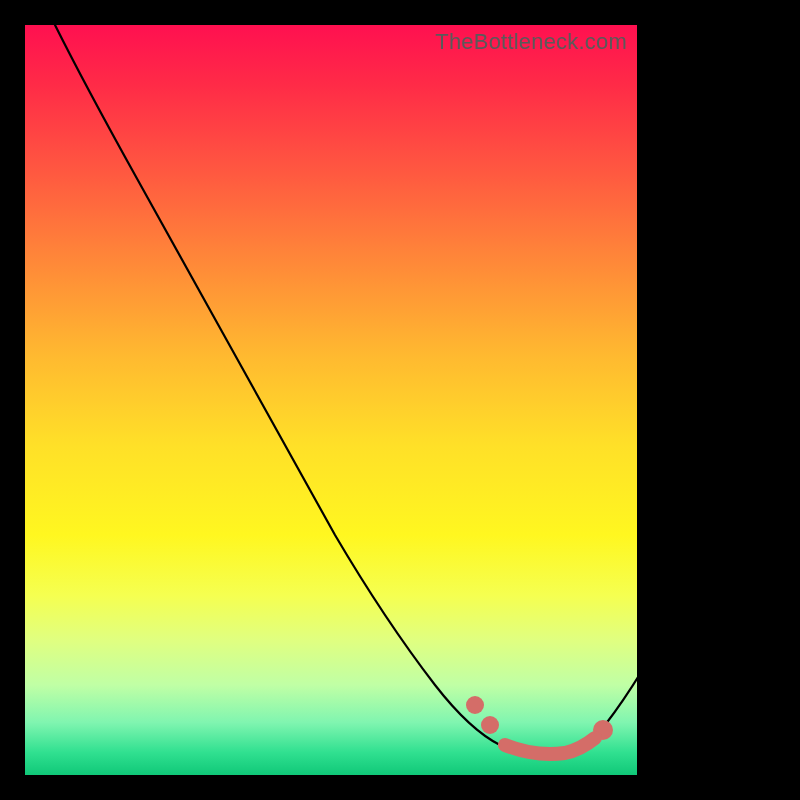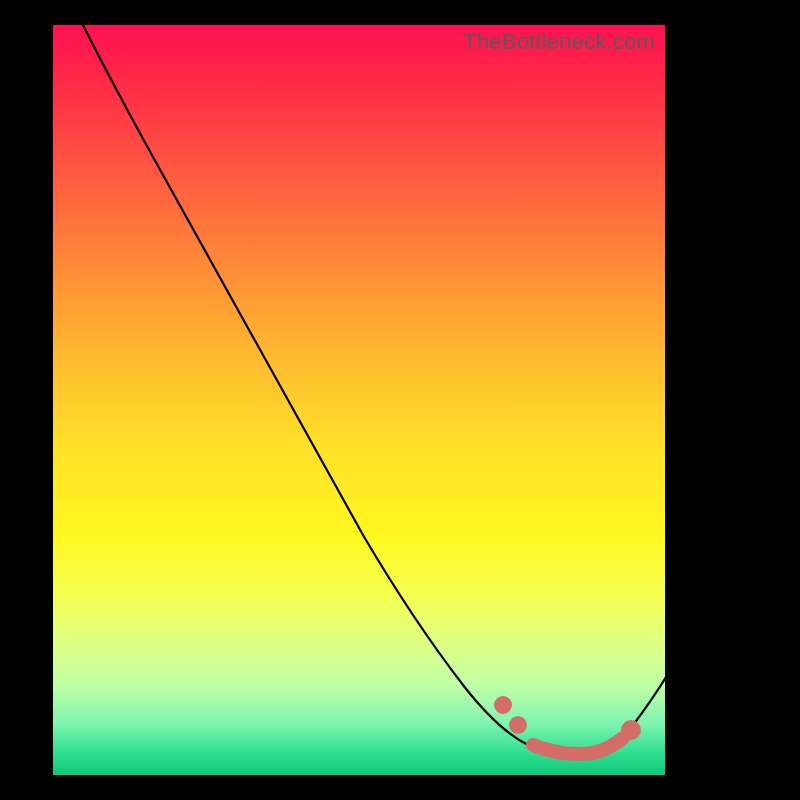--- a/index.html
+++ b/index.html
@@ -25,21 +25,20 @@
       #ffb930 44%,
       #ffe028 56%,
       #fff720 68%,
       #f5ff50 76%,
       #e0ff80 82%,
       #c0ffa5 88%,
       #80f5b0 93%,
       #30e090 97%,
       #10c878 100%
     );
-    margin-left: 28px;
   }
   .watermark {
     position: absolute;
     top: 4px;
     right: 10px;
     color: #5a5a5a;
     font-size: 22px;
     font-weight: 500;
     letter-spacing: 0.2px;
     z-index: 30;

